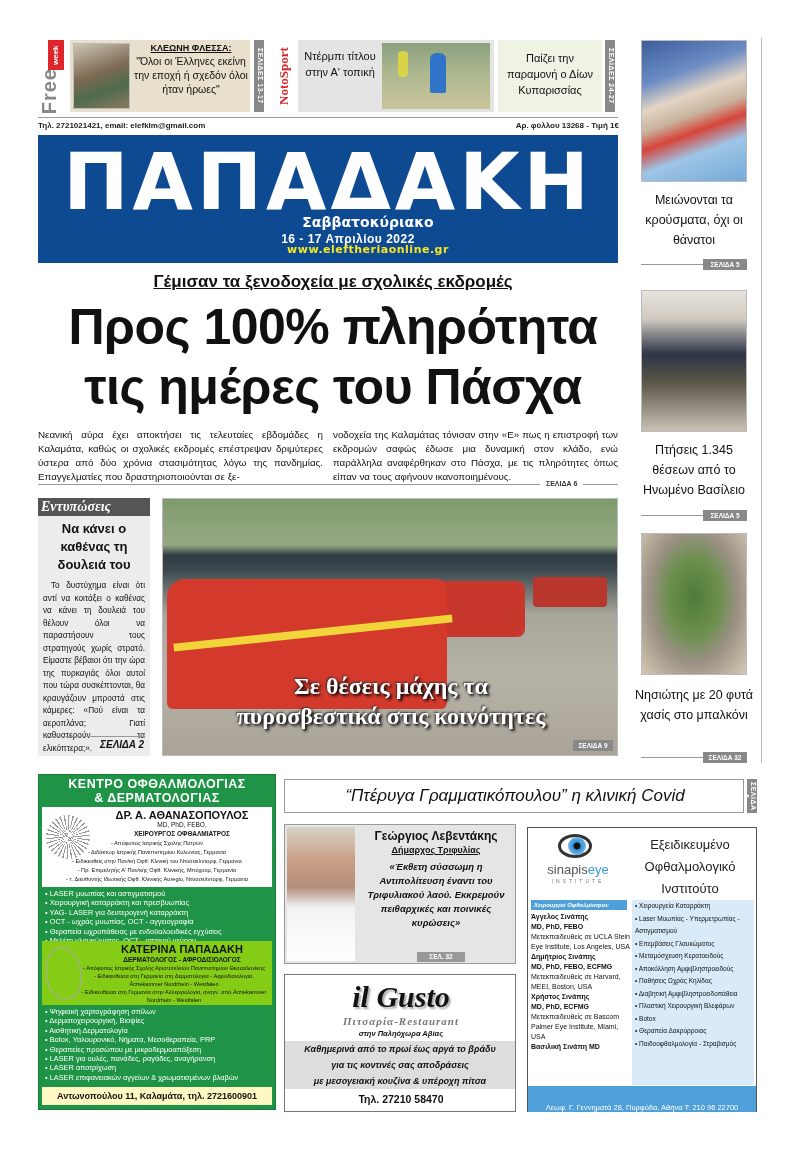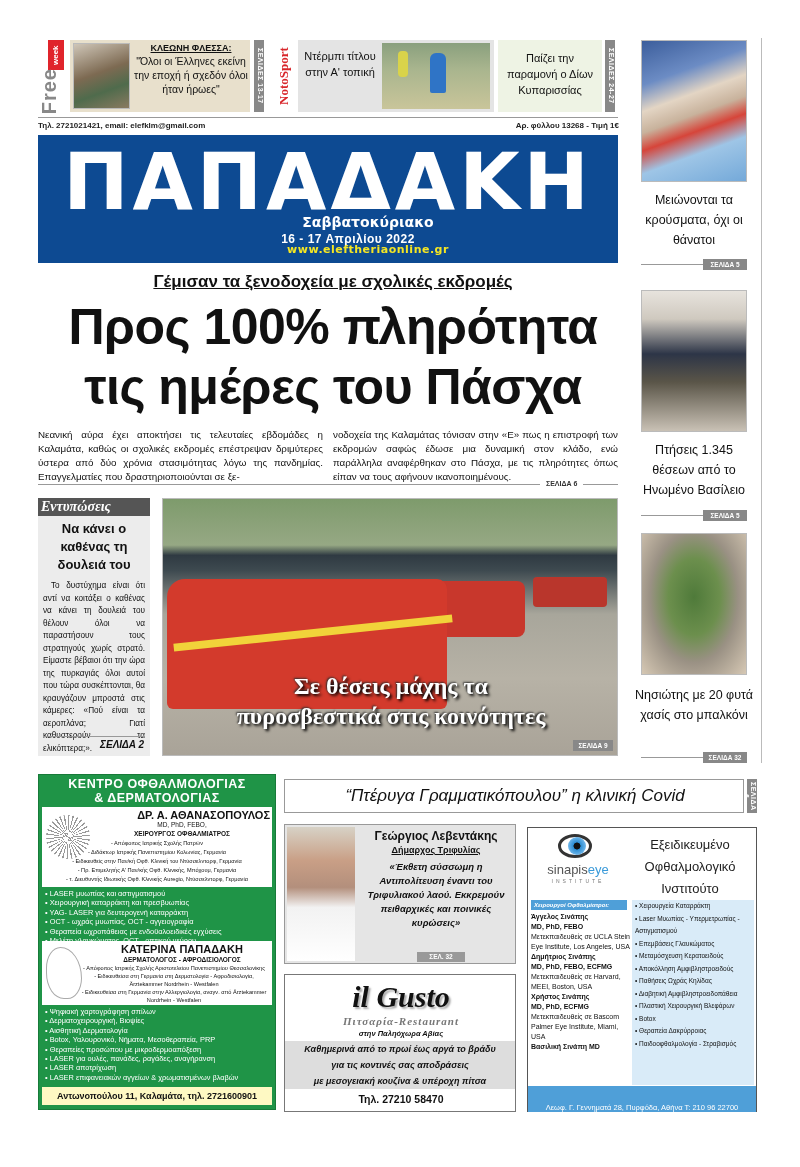--- a/index.html
+++ b/index.html
@@ -81,24 +81,24 @@
   .big-photo .stripe { position:absolute; left:10px; top:130px; width:280px; height:8px; background:#f1d33a; transform: rotate(-6deg); }
   .big-photo .truck2 { position:absolute; left:272px; top:82px; width:90px; height:56px; background:#c8372c; border-radius: 8px; }
   .big-photo .truck3 { position:absolute; left:370px; top:78px; width:74px; height:30px; background:#b9362c; border-radius: 4px; }
   .big-photo .caption { position:absolute; left:0; top:172px; width:456px; text-align:center; color:#fff; font-family:"Liberation Serif", serif; font-weight:bold; font-size:24px; line-height:30px; text-shadow: 2px 2px 3px #000, -1px -1px 2px #333; }
   .big-photo .pg { position:absolute; right:4px; bottom:4px; width:40px; height:11px; background:#888; color:#fff; font-size:6.5px; font-weight:bold; text-align:center; line-height:11px; }
 
   
   .ad-med { left: 38px; top: 774px; width: 238px; height: 336px; background: #1f9447; border:1px solid #177a39; }
   .ad-med .hd { position:absolute; left:0; top:2px; width:236px; text-align:center; color:#fff; font-size:12.5px; font-weight:bold; line-height:14px; letter-spacing:0.5px; }
   .ad-med .wbox1 { position:absolute; left:3px; top:32px; width:230px; height:80px; background:#fff; }
-  .ad-med .wbox2 { position:absolute; left:3px; top:166px; width:230px; height:64px; background:#ffffff; }
+  .ad-med .wbox2 { position:absolute; left:3px; top:166px; width:230px; height:64px; background:#84cc16; }
   .ad-med .ray { position:absolute; left:4px; top:8px; width:44px; height:44px; border-radius:50%; background: repeating-conic-gradient(#999 0 4deg, #fff 4deg 12deg); }
   .ad-med .face { position:absolute; left:4px; top:6px; width:36px; height:52px; border: 1px solid #aaa; border-radius: 40% 60% 40% 50%; }
-  .ad-med .doc-name { position:absolute; left:52px; top:2px; width:176px; text-align:right; font-size:11px; font-weight:bold; line-height:13px; }
+  .ad-med .doc-name { position:absolute; left:52px; top:2px; width:176px; text-align:center; font-size:11px; font-weight:bold; line-height:13px; }
   .ad-med .doc-deg { position:absolute; left:52px; top:14px; width:176px; text-align:center; font-size:6.5px; line-height:8px; }
   .ad-med .doc-role { position:absolute; left:52px; top:22px; width:176px; text-align:center; font-size:6.5px; font-weight:bold; line-height:9px; }
   .ad-med .doc-cred { position:absolute; left:2px; top:32px; width:226px; text-align:center; font-size:5.6px; line-height:9px; }
   .ad-med .list { position:absolute; left:6px; width:226px; color:#fff; font-size:7.4px; line-height:9.4px; }
   .ad-med .list1 { top: 114px; }
   .ad-med .list2 { top: 232px; }
   .ad-med .d2-name { position:absolute; left:52px; top:2px; width:176px; text-align:center; font-size:11px; font-weight:bold; line-height:13px; }
   .ad-med .d2-role { position:absolute; left:52px; top:14px; width:176px; text-align:center; font-size:6.5px; font-weight:bold; line-height:9px; }
   .ad-med .d2-cred { position:absolute; left:36px; top:23px; width:192px; text-align:center; font-size:5.6px; line-height:8px; }
   .ad-med .addr { position:absolute; left:3px; top:312px; width:230px; height:18px; background:#fef9c3; text-align:center; font-size:9px; font-weight:bold; line-height:18px; }

